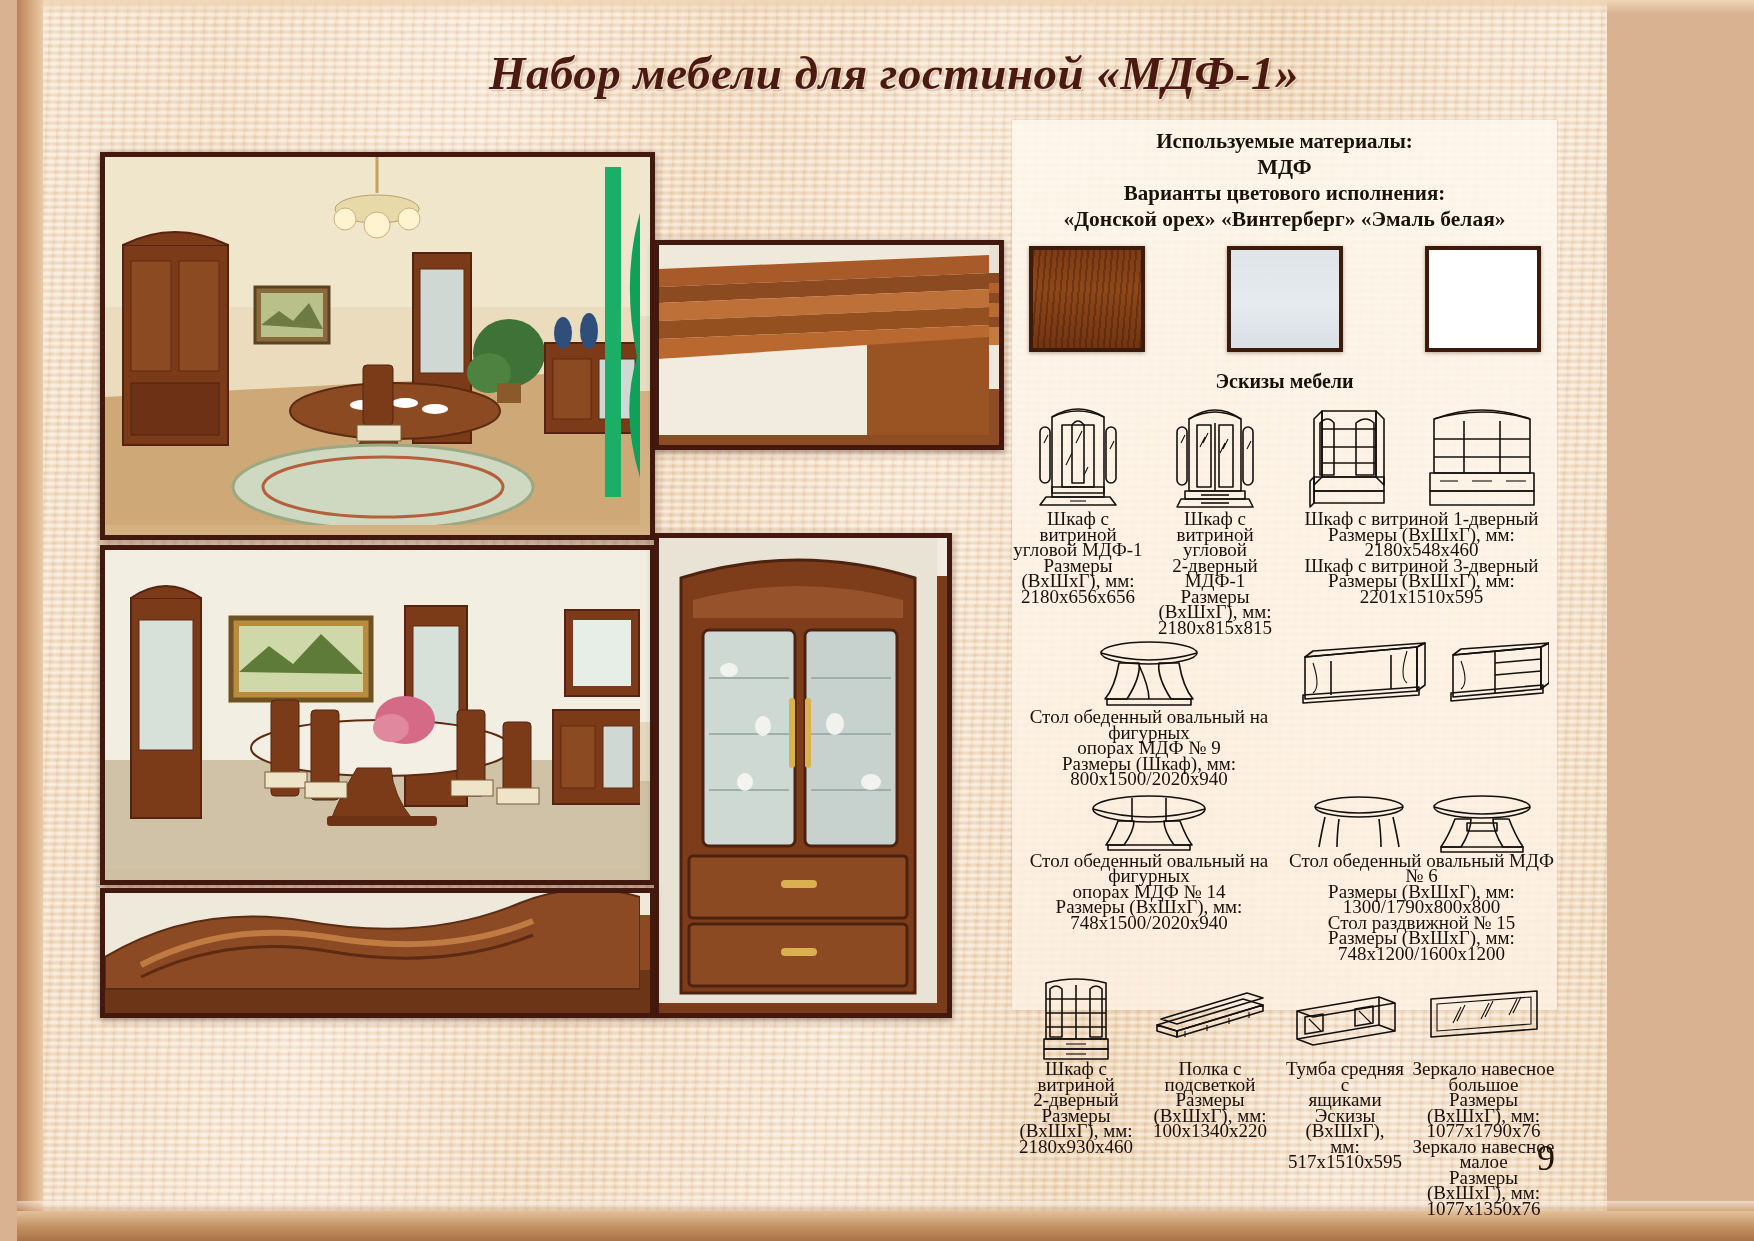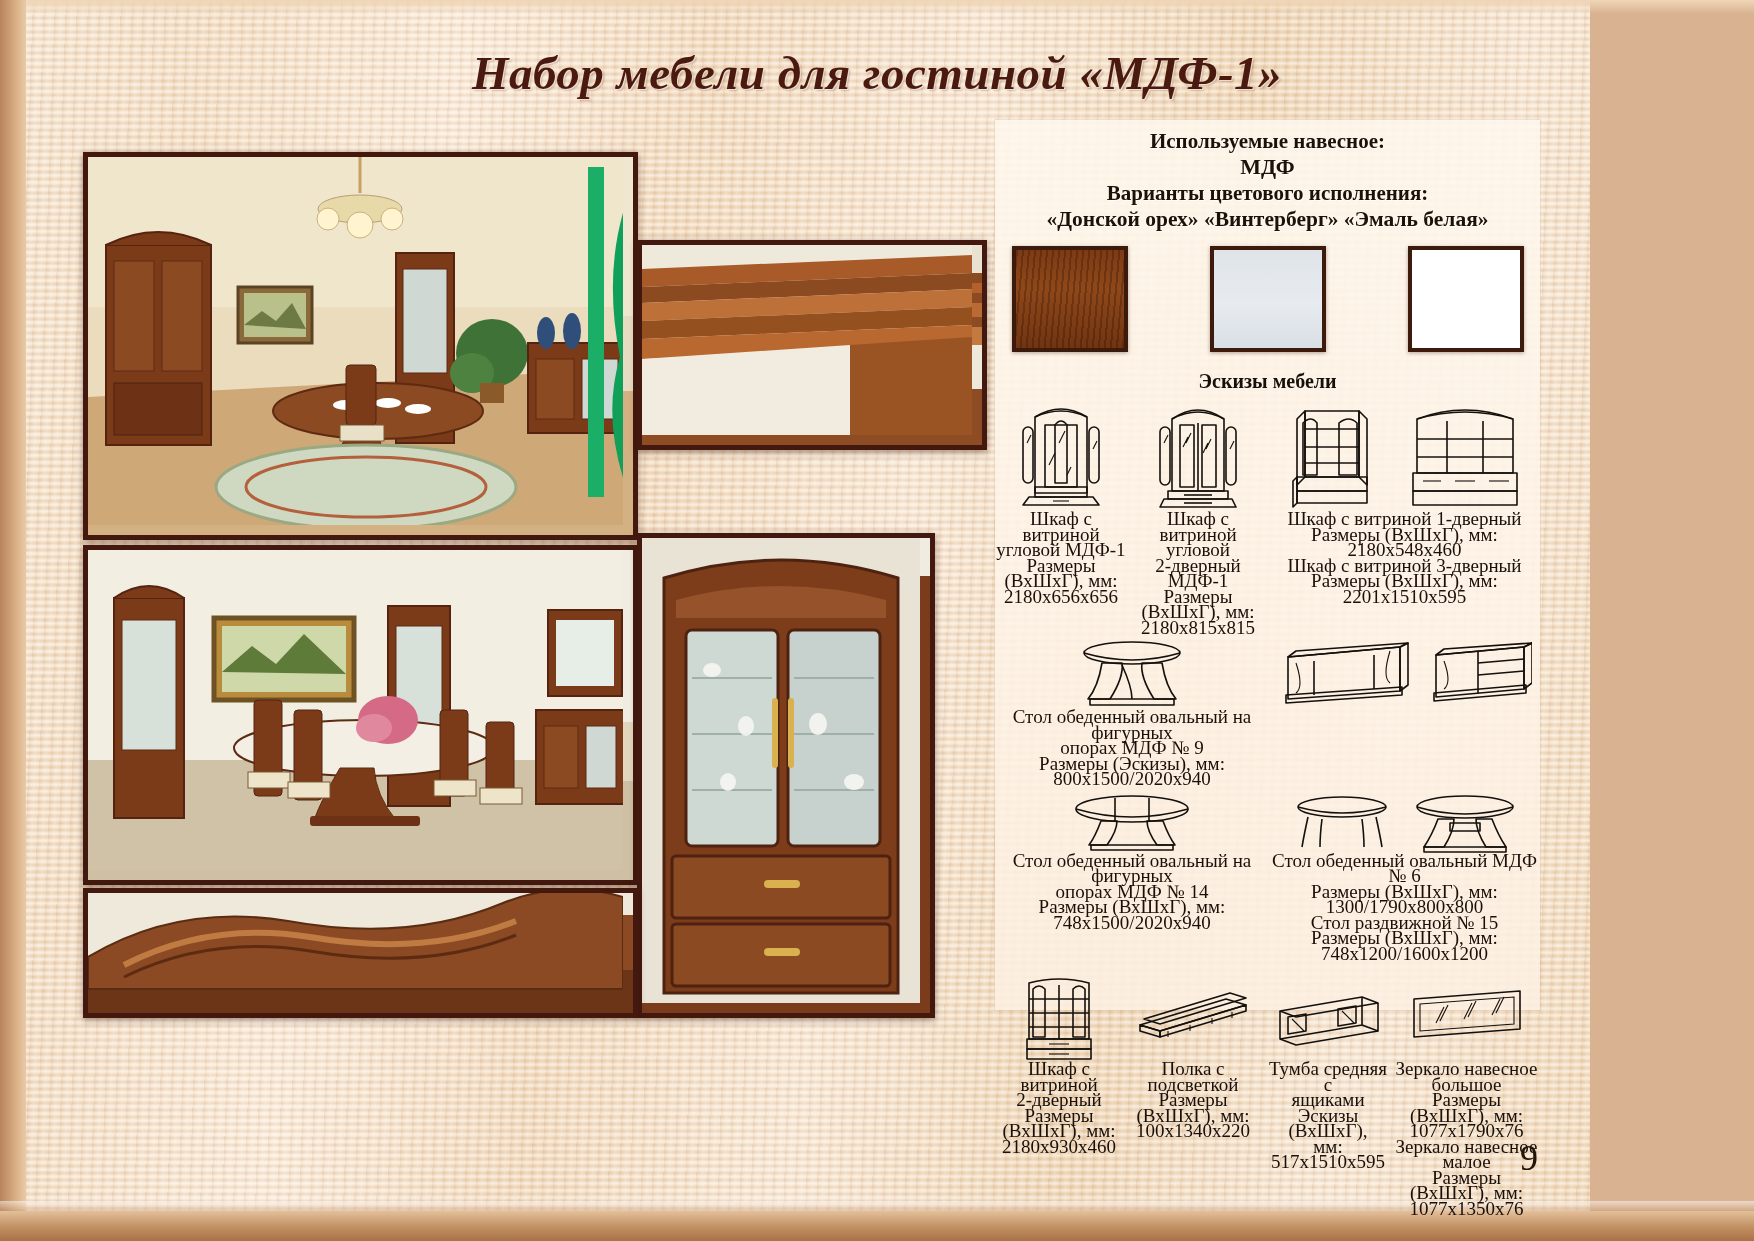--- a/index.html
+++ b/index.html
@@ -10,20 +10,21 @@
   }
   
   #page{
     position:relative;width:1590px;height:1241px;
     background:
       repeating-linear-gradient(180deg,
         rgba(255,255,255,.55) 0px, rgba(255,255,255,.15) 2px,
         rgba(190,140,95,.18) 4px, rgba(255,255,255,.40) 7px),
       linear-gradient(100deg,#f6e4cd 0%, #f3dcc0 12%, #fae9d6 26%,
         #f1d7b8 40%, #f8e6d1 55%, #eed3b0 70%, #f7e5d0 85%, #f0d6b4 100%);
+    margin-left: 17px;
   }
   #page:before{
     content:"";position:absolute;inset:0;pointer-events:none;
     background:
       repeating-linear-gradient(92deg,
         rgba(160,110,70,.10) 0px, rgba(160,110,70,0) 3px,
         rgba(255,250,243,.25) 6px, rgba(160,110,70,0) 11px);
   }
   .edge-l{position:absolute;left:0;top:0;width:26px;height:1241px;
     background:linear-gradient(90deg,#b8835a,#d9ae84 60%,#e9cba8);}
@@ -291,21 +292,21 @@
         <path d="M0 64 q90 -54 200 -36 q120 22 215 -18 q60 -24 120 -6 l0 92 -535 0z" fill="#8b4a23" stroke="#5a2c12" stroke-width="2"></path>
         <path d="M36 72 q86 -44 186 -28 q116 20 206 -16" fill="none" stroke="#c07b42" stroke-width="6"></path>
         <path d="M36 84 q86 -42 186 -26 q116 20 206 -16" fill="none" stroke="#5c2b11" stroke-width="3"></path>
       </svg>
     </div>
   </div>
 
   <div id="panel">
 
     <div class="mat-head">
-      <div>Используемые навесное:</div>
+      <div>Используемые материалы:</div>
       <div class="l2">МДФ</div>
       <div>Варианты цветового  исполнения:</div>
       <div class="l4">«Донской орех»  «Винтерберг»  «Эмаль белая»</div>
     </div>
 
     <div class="swatches">
       <div class="sw walnut"></div>
       <div class="sw winter"></div>
       <div class="sw enamel"></div>
     </div>
@@ -426,21 +427,21 @@
             <path class="ln" d="M16 14 q48 14 96 0"></path>
             <path class="ln" d="M34 24 q-4 24 -14 36 l22 0 q14 -22 12 -36z"></path>
             <path class="ln" d="M94 24 q4 24 14 36 l-22 0 q-14 -22 -12 -36z"></path>
             <path class="ln" d="M54 26 q10 22 10 34"></path>
             <path class="ln" d="M22 60 l84 0 0 6 -84 0z"></path>
           </svg>
         </div>
         <div class="cap">
           <div>Стол обеденный овальный на фигурных</div>
           <div>опорах МДФ № 9</div>
-          <div>Размеры (Эскизы), мм: 800x1500/2020x940</div>
+          <div>Размеры (Шкаф), мм: 800x1500/2020x940</div>
         </div>
       </div>
       <div class="cell" style="width:271px;">
         <div class="art" style="height:72px;gap:18px;">
           <svg width="132" height="70" viewBox="0 0 132 70">
             <path class="ln" d="M10 18 L122 8 L122 52 L10 60Z"></path>
             <path class="ln" d="M10 18 L18 12 L130 4 L122 8Z"></path>
             <path class="ln" d="M122 8 L130 4 L130 46 L122 52Z"></path>
             <path class="ln" d="M36 22 L36 56 M96 16 L96 50"></path>
             <path class="ln2" d="M18 24 q8 24 0 30 M112 12 q-8 26 0 32"></path>

